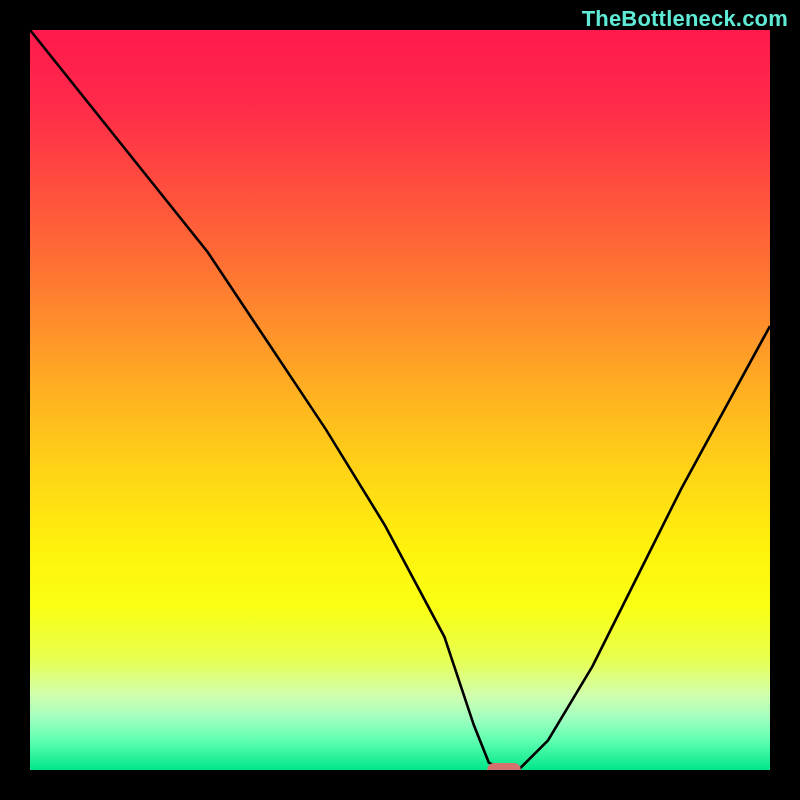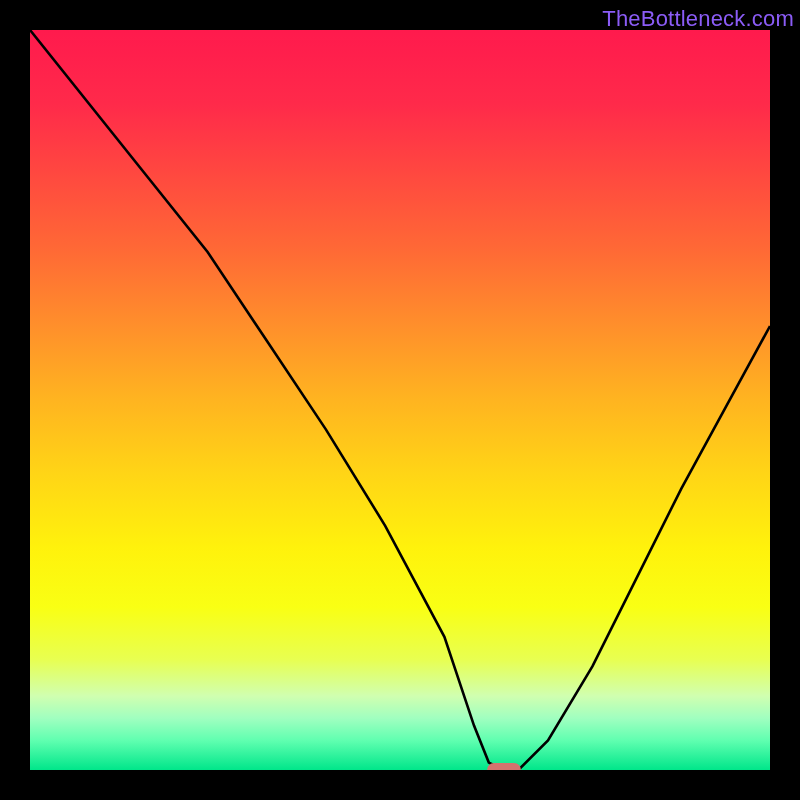--- a/index.html
+++ b/index.html
@@ -14,21 +14,21 @@
   #ffb420 50%,
   #ffd516 60%,
   #fff20c 70%,
   #f9ff14 78%,
   #e8ff50 85%,
   #d0ffb0 90%,
   #a0ffc0 93%,
   #60ffb0 96%,
   #00e68a 100%)}
 .curve{position:absolute;inset:0}
-.watermark{position:absolute;top:6px;right:6px;color:#8b5cf6;font-size:22px;font-weight:400;letter-spacing:.2px}
+.watermark{position:absolute;top:6px;right:12px;color:#5eead4;font-size:22px;font-weight:700;letter-spacing:.2px}
 .marker{position:absolute;width:34px;height:14px;border-radius:7px;background:#d4736e;transform:translate(-50%,-50%)}
 </style>
 </head>
 <body>
 
 <div class="plot">
   <div class="gradient"></div>
   <svg class="curve" viewBox="0 0 740 740" preserveAspectRatio="none">
     <path id="curve-path" fill="none" stroke="#000" stroke-width="2.6" d="M 0.0 0.0 L 59.2 74.0 L 118.4 148.0 L 177.6 222.0 L 236.8 310.8 L 296.0 399.6 L 355.2 495.8 L 414.4 606.8 L 444.0 695.6 L 458.8 732.6 L 473.6 740.0 L 488.4 740.0 L 518.0 710.4 L 562.4 636.4 L 606.8 547.6 L 651.2 458.8 L 695.6 377.4 L 740.0 296.0"></path>
   </svg>

